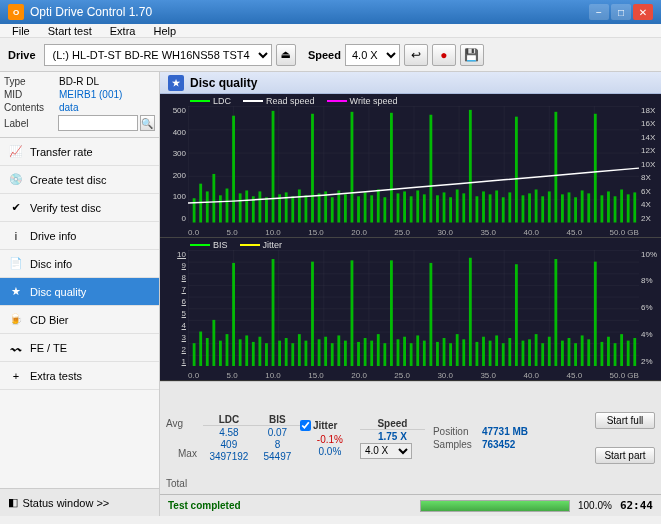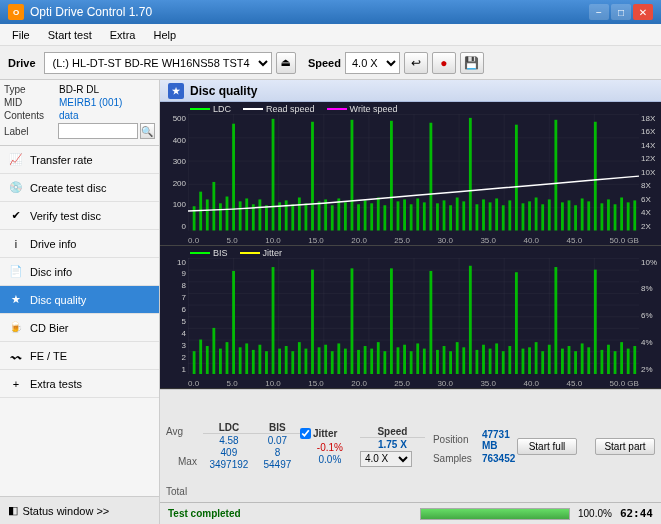--- a/index.html
+++ b/index.html
@@ -23,21 +23,21 @@
       width: 20px; height: 16px; background: rgba(255,255,255,0.2); border: none; color: white;
       cursor: pointer; display: flex; align-items: center; justify-content: center; font-size: 10px;
       border-radius: 2px;
     }
     .title-btn.close { background: #e74c3c; }
     
     
     .menu-bar {
       background: #f5f5f5;
       border-bottom: 1px solid #ddd;
-      height: 22px;
+      height: 14px;
       display: flex;
       align-items: center;
       padding: 0 4px;
       gap: 2px;
     }
     .menu-item {
       padding: 2px 8px;
       cursor: pointer;
       border-radius: 2px;
       font-size: 11px;
@@ -287,21 +287,21 @@
     
     
     .stats-table-area {
       display: flex;
       align-items: flex-start;
       background: #f0f0f0;
       border-top: 1px solid #ccc;
       padding: 3px 6px;
     }
     
-    .action-btns { display: flex; gap: 18px; margin-left: 8px; }
+    .action-btns { display: flex; flex-direction: column; gap: 18px; margin-left: 8px; }
     .action-btn {
       border: 1px solid #aaa;
       background: linear-gradient(to bottom, #fff, #ddd);
       padding: 2px 8px;
       font-size: 10px;
       cursor: pointer;
       white-space: nowrap;
       border-radius: 2px;
       min-width: 60px;
       text-align: center;
@@ -574,21 +574,21 @@
           <div class="legend-item">
             <div class="legend-color" style="background:#00ff00;"></div>
             <span>BIS</span>
           </div>
           <div class="legend-item">
             <div class="legend-color" style="background:#ffff00;"></div>
             <span>Jitter</span>
           </div>
         </div>
 
-        <div class="y-axis-left" style="padding:12px 2px 14px;">
+        <div class="y-axis-left" style="padding:12px 2px 14px;text-decoration:underline;">
           <span>10</span>
             <span>9</span>
             <span>8</span>
             <span>7</span>
             <span>6</span>
             <span>5</span>
             <span>4</span>
             <span>3</span>
             <span>2</span>
             <span>1</span>

